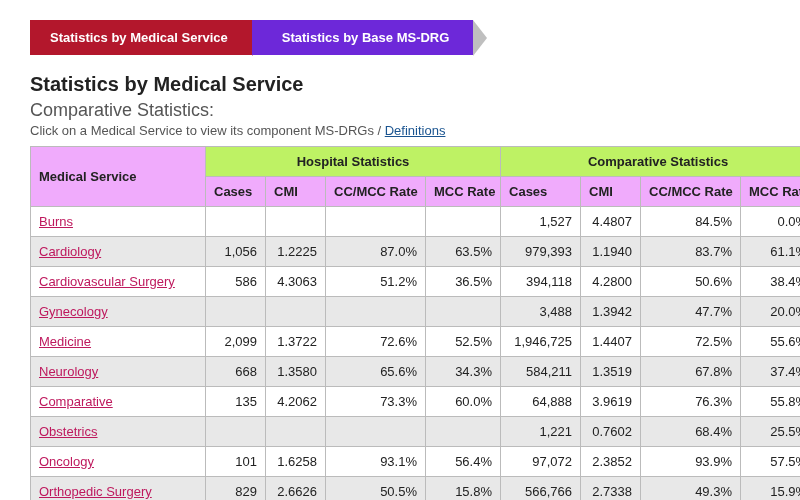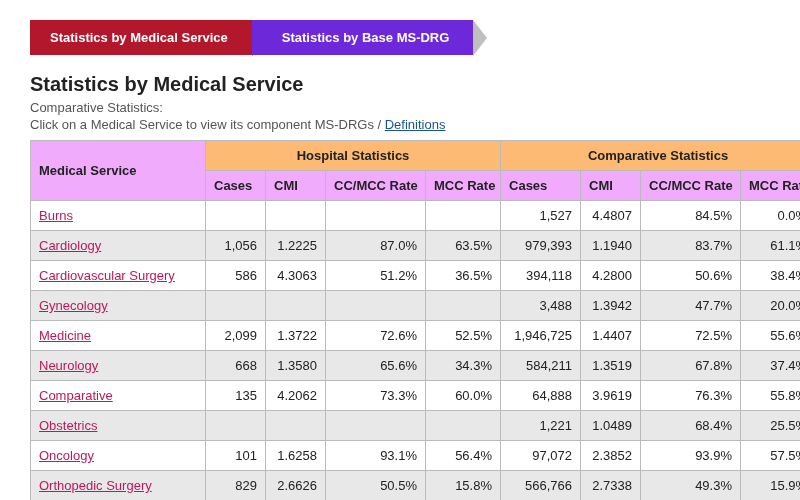--- a/index.html
+++ b/index.html
@@ -48,21 +48,21 @@
     border-top: 18px solid transparent;
     border-bottom: 18px solid transparent;
     border-left: 14px solid #bfbfbf;
   }
   h1 {
     font-size: 20px;
     font-weight: 700;
     margin: 0 0 4px 0;
   }
   .subtitle {
-    font-size: 13px;
+    font-size: 18px;
     color: #555;
     margin: 0 0 2px 0;
   }
   .help-line {
     font-size: 13px;
     color: #555;
     margin: 0 0 8px 0;
   }
   .link {
     color: #1a5490;
@@ -82,21 +82,21 @@
     text-align: left;
     white-space: nowrap;
     overflow: hidden;
   }
   th {
     background: #f0abfc;
     font-weight: 700;
   }
   th.group-header {
     text-align: center;
-    background: #fdba74;
+    background: #bef264;
   }
   tbody tr:nth-child(even) td {
     background: #e8e8e8;
   }
   td.num {
     text-align: right;
   }
   td.service a {
     color: #be185d;
     text-decoration: underline;
@@ -229,21 +229,21 @@
         <td class="num">76.3%</td>
         <td class="num">55.8%</td>
       </tr>
       <tr>
         <td class="service"><a>Obstetrics</a></td>
         <td class="num"></td>
         <td class="num"></td>
         <td class="num"></td>
         <td class="num"></td>
         <td class="num">1,221</td>
-        <td class="num">1.0489</td>
+        <td class="num">0.7602</td>
         <td class="num">68.4%</td>
         <td class="num">25.5%</td>
       </tr>
       <tr>
         <td class="service"><a>Oncology</a></td>
         <td class="num">101</td>
         <td class="num">1.6258</td>
         <td class="num">93.1%</td>
         <td class="num">56.4%</td>
         <td class="num">97,072</td>

